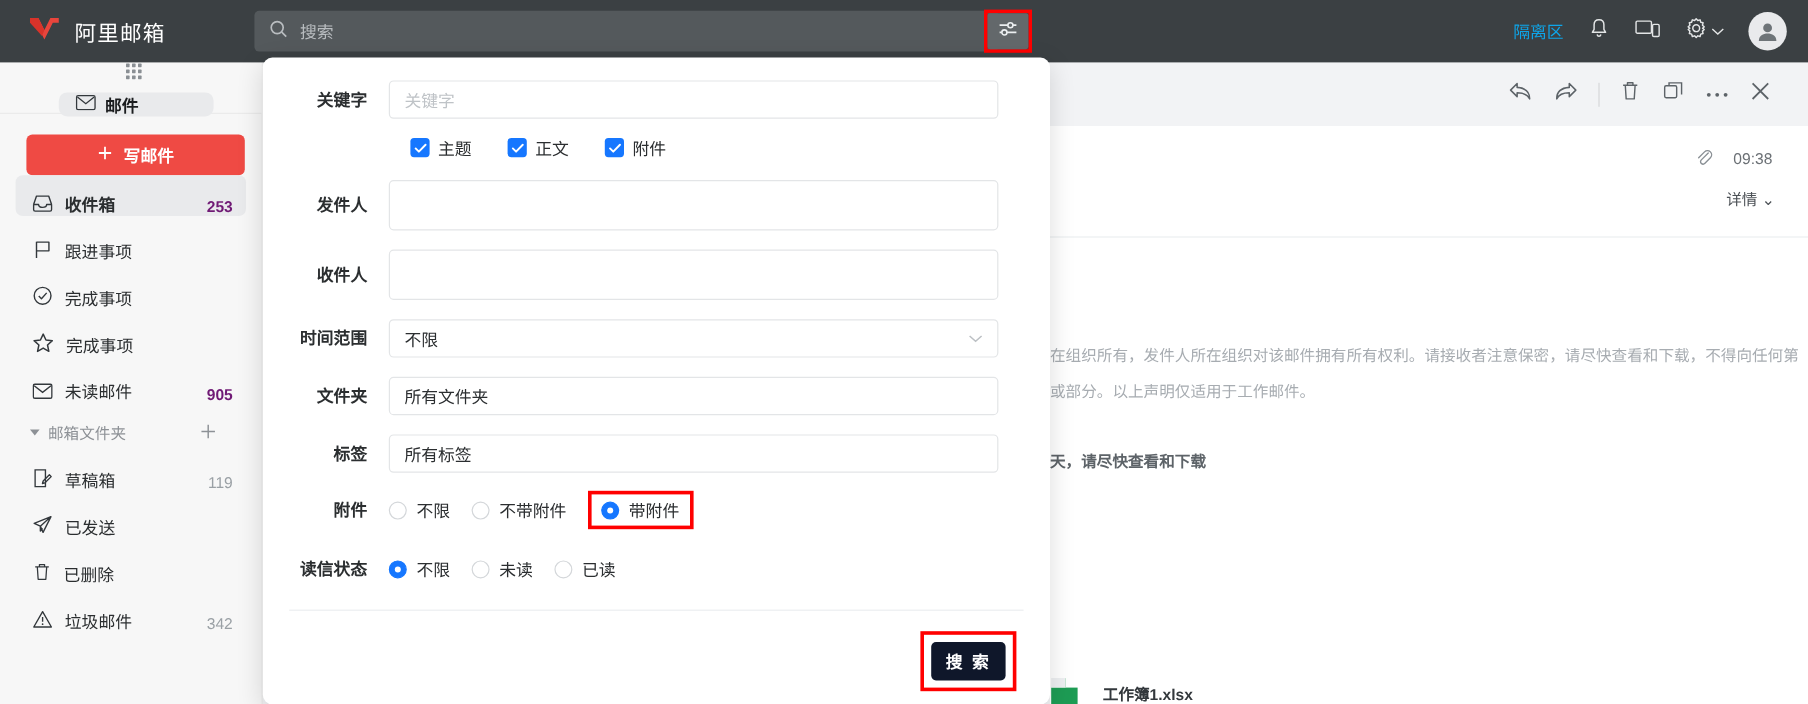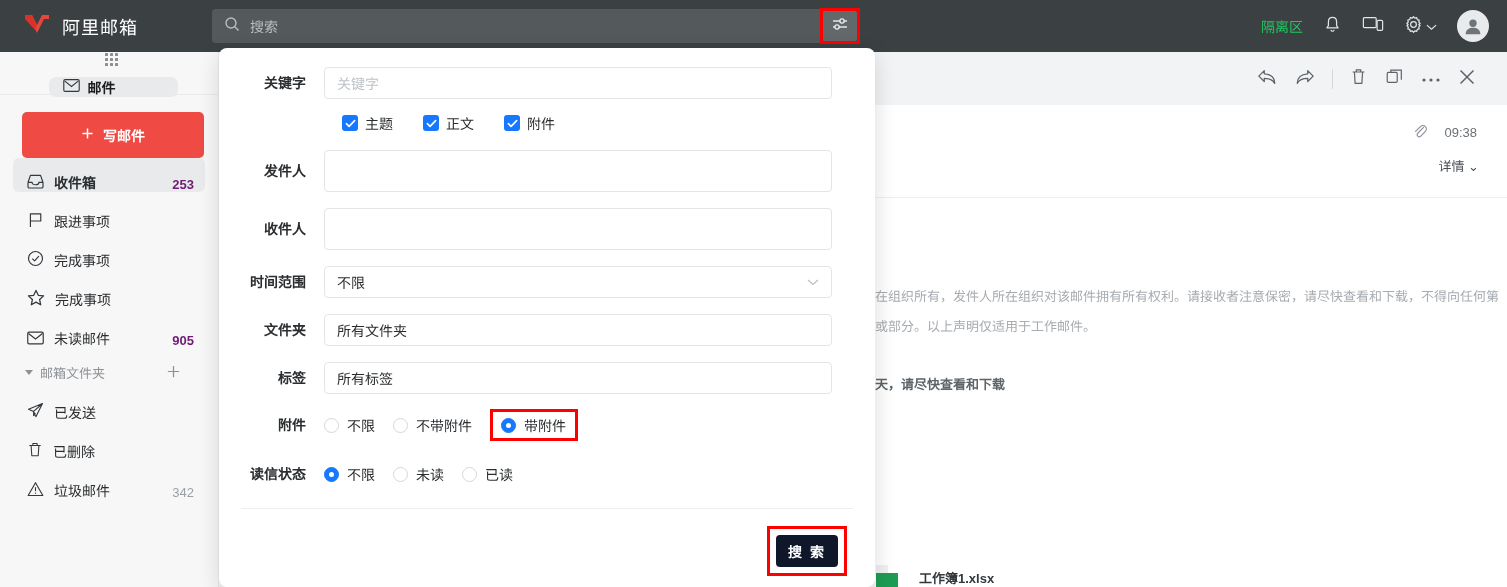--- a/index.html
+++ b/index.html
@@ -41,21 +41,21 @@
     background: transparent;
   }
   .filter-btn {
     width: 34px; height: 30px; background: #63686b;
     display: flex; align-items: center; justify-content: center;
     border-radius: 2px;
   }
 
   .top-right {
     margin-left: auto; display: flex; align-items: center;
-    gap: 20px; padding-right: 18px; color: #22c55e;
+    gap: 20px; padding-right: 18px; color: #0ea5e9; font-family: Liberation Mono, monospace;
   }
   .top-right .txt { font-size: 14px; white-space: nowrap; }
   .gearwrap { display: flex; align-items: center; gap: 3px; }
   .avatar {
     width: 32px; height: 32px; border-radius: 50%;
     background: #e9eaec; display: flex; align-items: center; justify-content: center;
   }
 
   
   .sidebar {
@@ -69,21 +69,21 @@
             border-bottom: 1px solid #ebebeb; background:#f7f7f7;flex-direction:column; }
   .grid-ic { width: 18px; height: 18px; display:flex; flex-wrap: wrap; gap: 2px; padding: 1px; }
   .grid-ic i { width: 3px; height: 3px; background: #8a8f94; border-radius: 0.5px; display:block; }
   .tab-mail {
     display: flex; align-items: center; gap: 8px;
     background: #e9eaec; border-radius: 7px;
     height: 31px; padding: 0 62px 0 14px; font-size: 14px; color: #1b1d1f; font-weight: bold;
   }
   .compose {
     margin: 17px 14px 0 22px;
-    height: 46px; background: #ef4a44; color: #fff;
+    height: 34px; background: #ef4a44; color: #fff;
     border-radius: 5px; display: flex; align-items: center; justify-content: center;
     gap: 9px; font-size: 14px; font-weight: bold; cursor: pointer;
   }
   .sec-title { padding: 17px 0 7px 22px; color: #8d9196; font-size: 13px; }
   .nav-list { padding: 0 13px 0 13px; }
   .nav-item {
     display: flex; align-items: flex-end; height: 34px;
     padding: 0 11px 0 14px; border-radius: 6px; gap: 10px;
     font-size: 14px; color: #2b2e30; cursor: pointer; margin-bottom: 5px;
   }
@@ -419,20 +419,30 @@
       <div class="folder-head">
         <span class="caret"></span>
         <span class="lbl">邮箱文件夹</span>
         <span>
           <svg width="15" height="15" viewBox="0 0 16 16">
               <path d="M8 2 L8 14 M2 8 L14 8" stroke="#8d9196" stroke-width="1.3"></path>
             </svg>
         </span>
       </div>
 
+      <div class="nav-item">
+        <span>
+          <svg width="17" height="17" viewBox="0 0 18 18">
+            <path d="M2.4 1.6 L11.5 1.6 L11.5 16.4 L2.4 16.4 Z" fill="none" stroke="#33383c" stroke-width="1.2"></path>
+            <path d="M9.5 11.5 L15 6 L16.6 7.6 L11.1 13.1 L8.9 13.7 Z" fill="none" stroke="#33383c" stroke-width="1.2" stroke-linejoin="round"></path>
+          </svg>
+        </span>
+        <span class="lbl">草稿箱</span>
+        <span class="cnt light">119</span>
+      </div>
 
       <div class="nav-item">
         <span>
           <svg width="17" height="17" viewBox="0 0 18 18">
             <path d="M16.4 1.6 L1.6 7.6 L7 10 L16.4 1.6 Z M7 10 L9.4 15.5 L16.4 1.6 M7 10 L7 14.4 L9.1 12.1" fill="none" stroke="#33383c" stroke-width="1.2" stroke-linejoin="round"></path>
           </svg>
         </span>
         <span class="lbl">已发送</span>
         <span class="cnt light"></span>
       </div>

